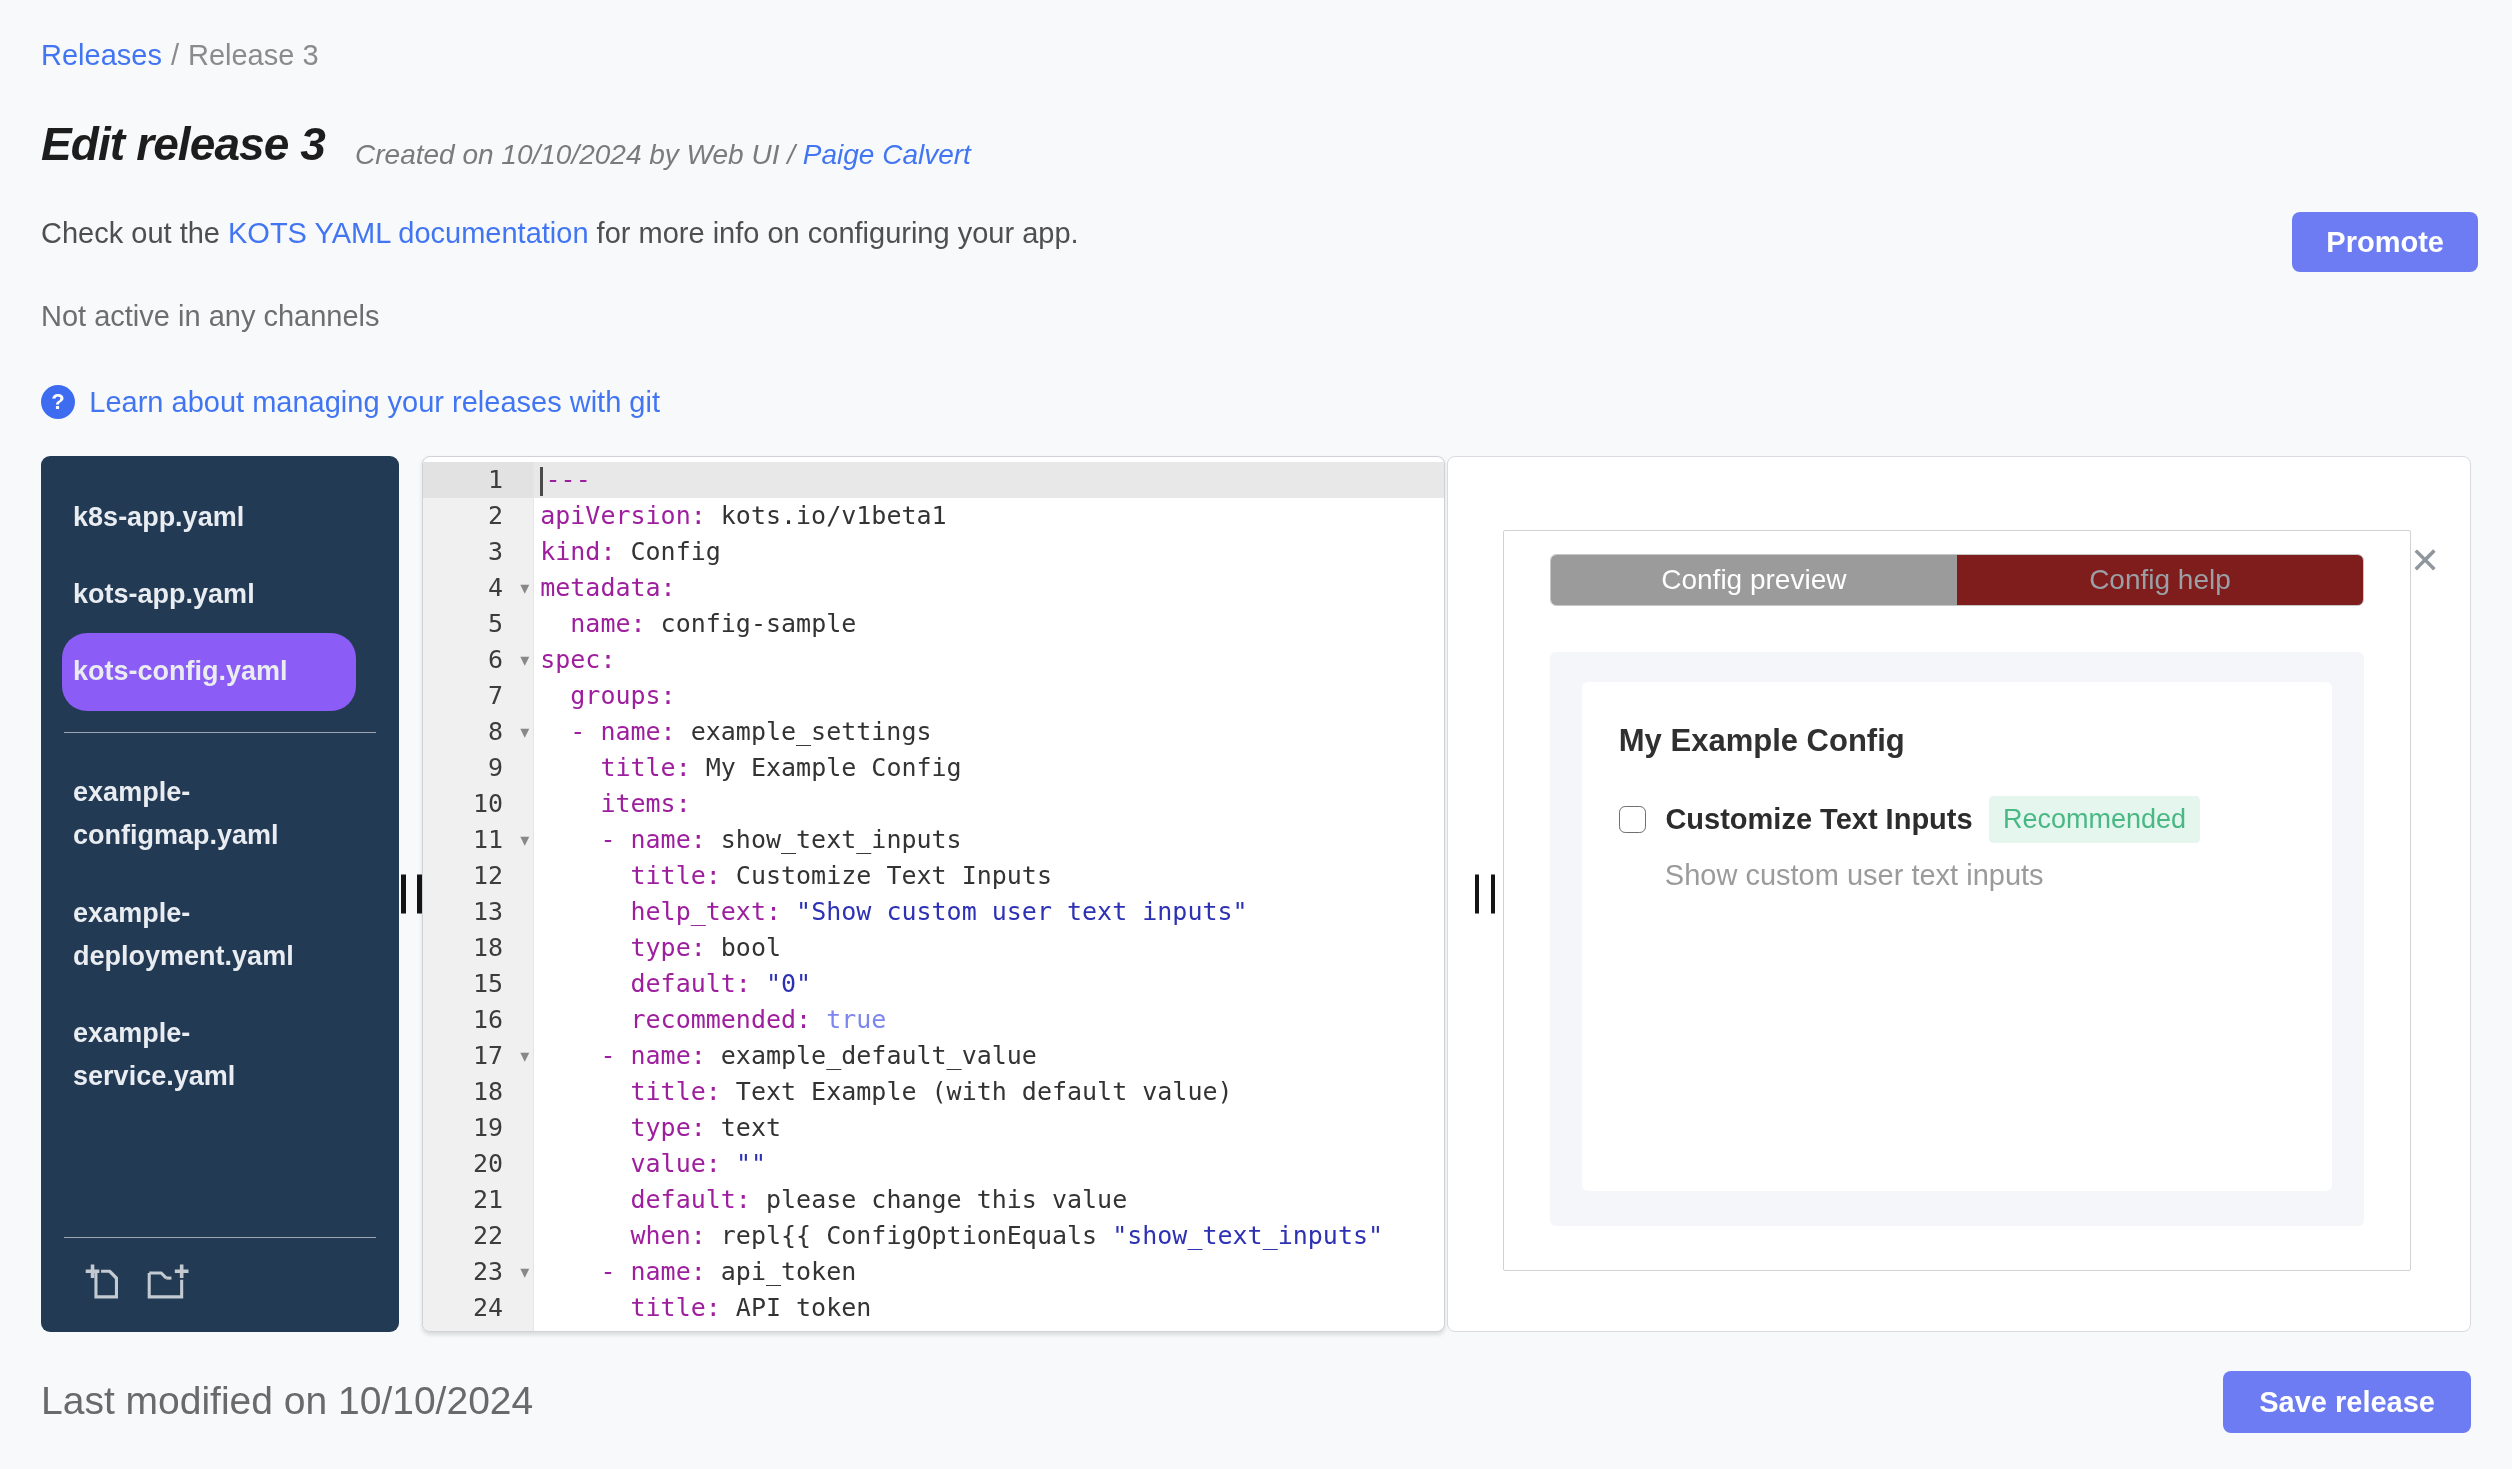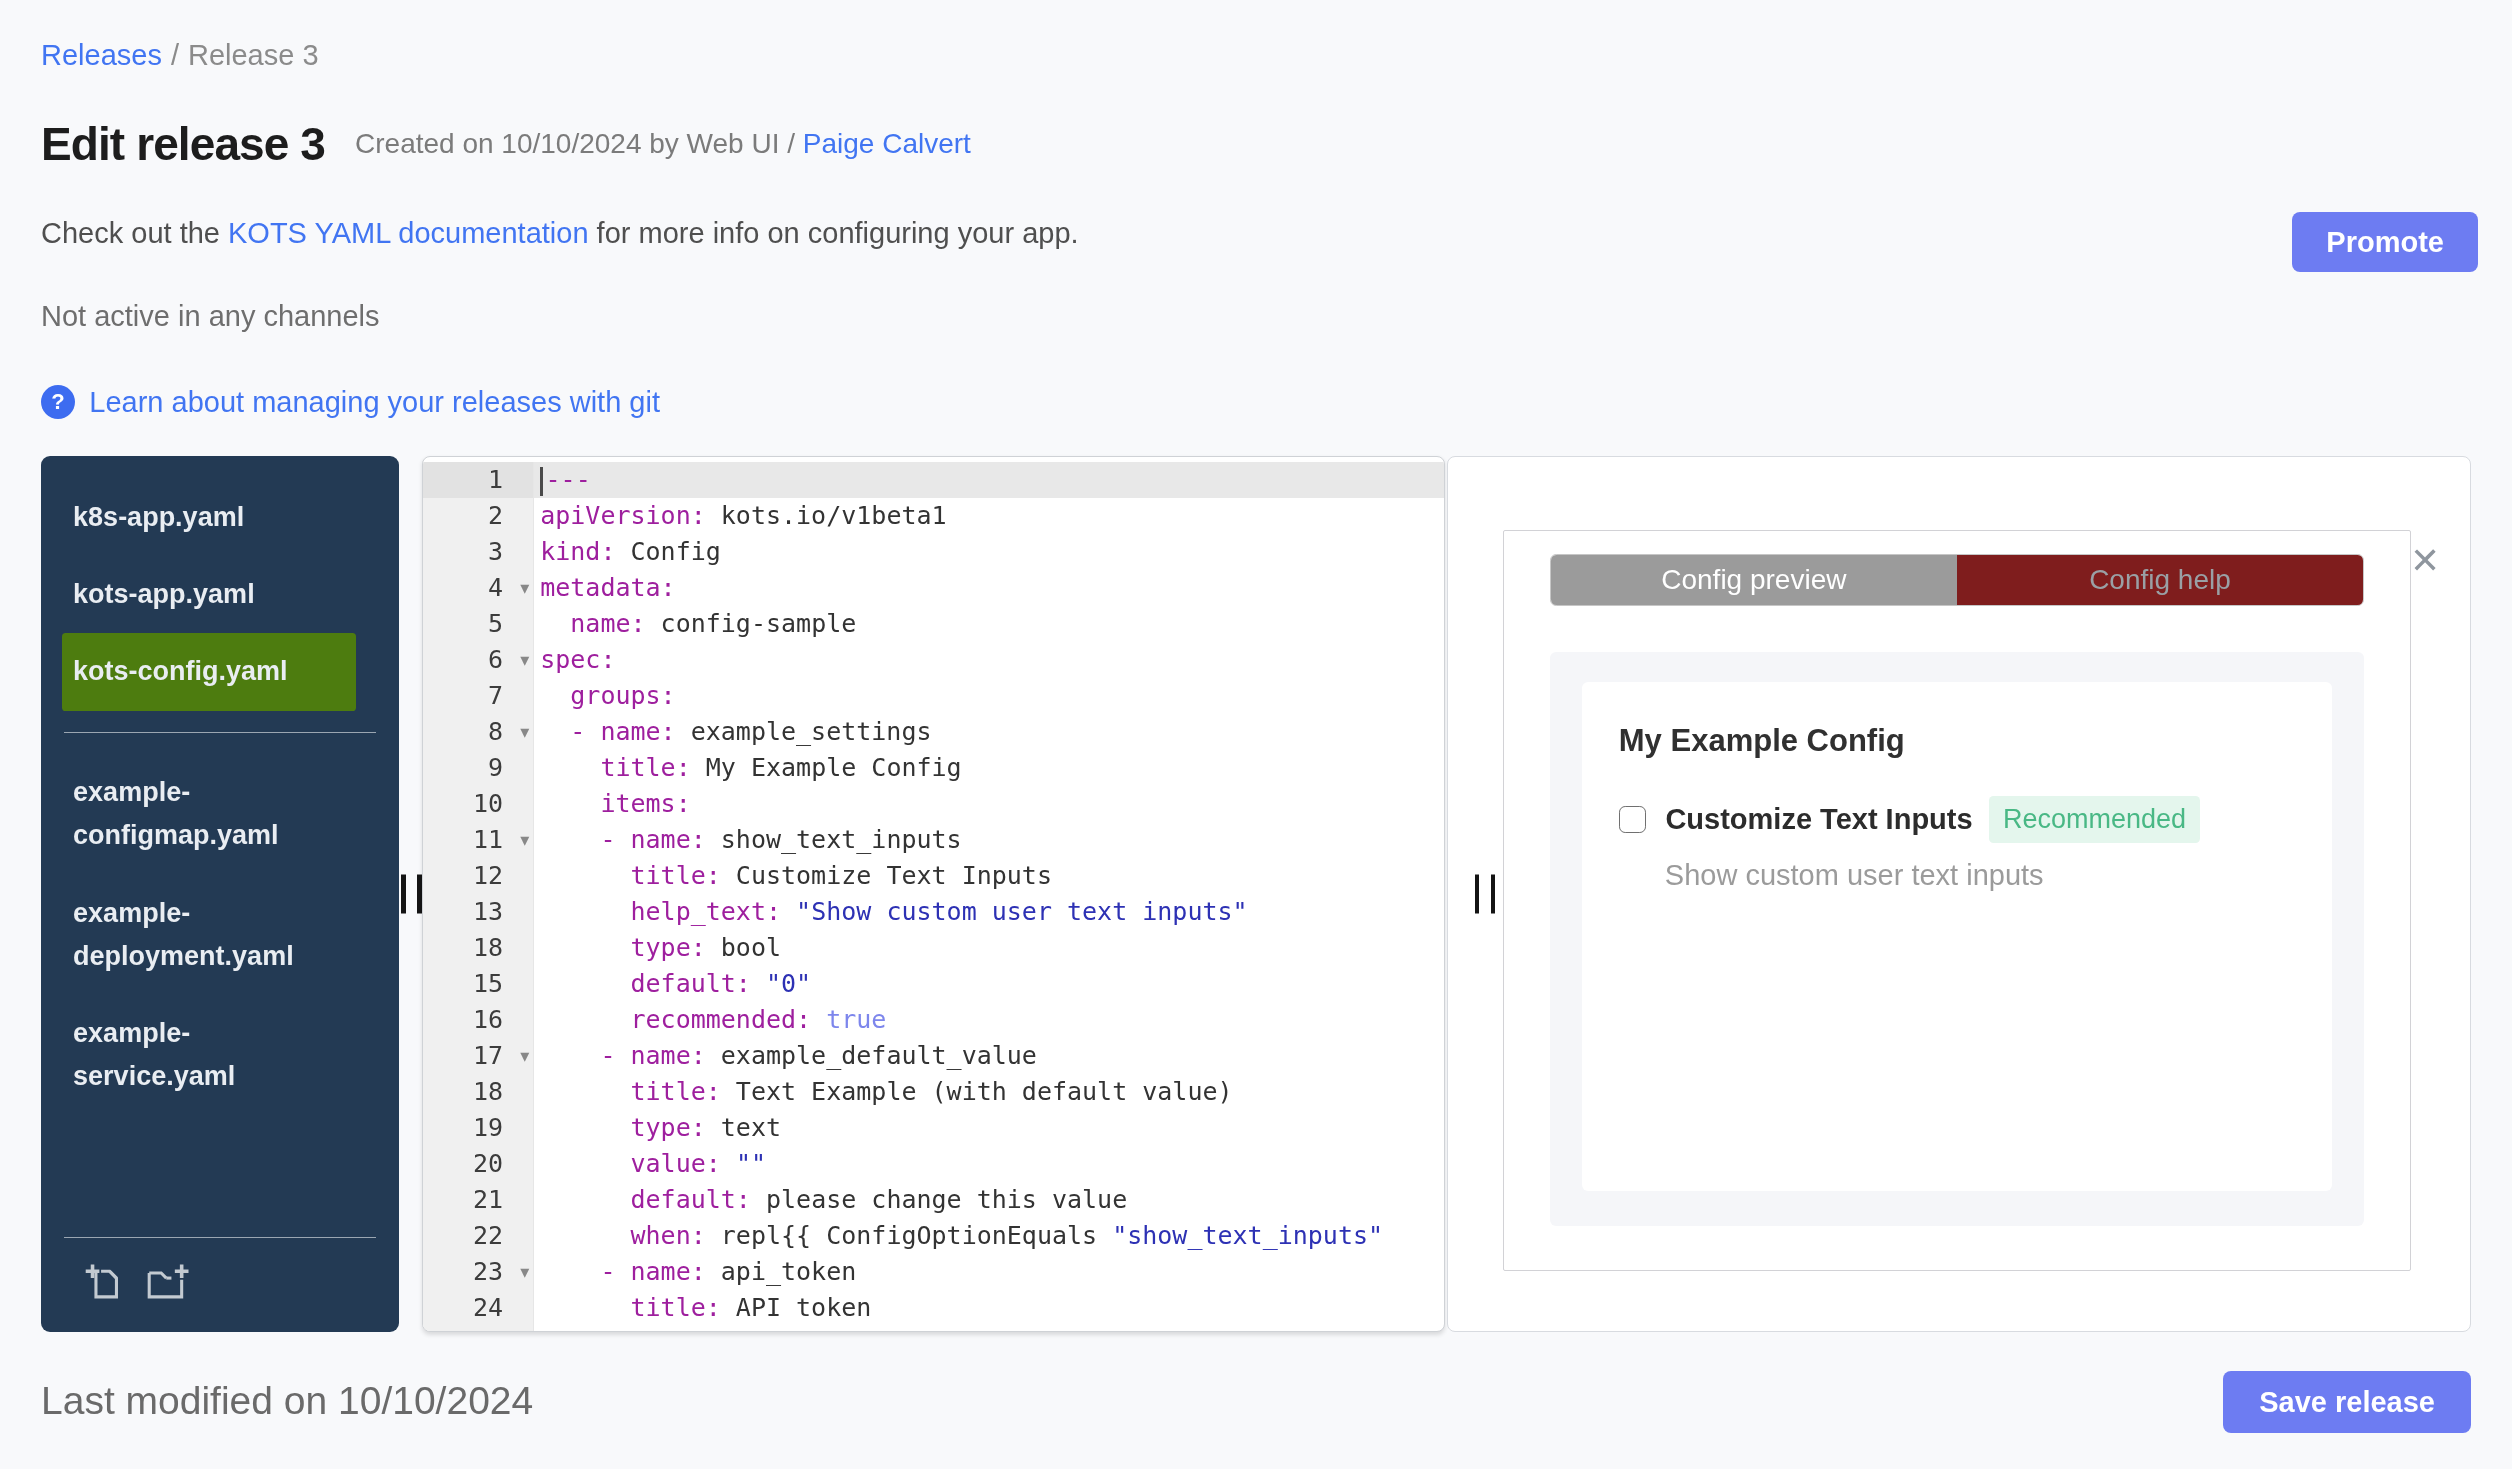--- a/index.html
+++ b/index.html
@@ -5,21 +5,21 @@
   * { margin:0; padding:0; box-sizing:border-box; }
   html,body { width:2512px; height:1469px; overflow:hidden; }
   body { background:#f8f9fb; font-family:"Liberation Sans", sans-serif; color:#323232; position:relative; }
 
   
   .page-head { padding:39px 41px 0 41px; }
   .breadcrumb { font-size:29px; margin-bottom:45px; }
   .breadcrumb .bc-link { color:#4175f2; text-decoration:none; cursor:pointer; }
   .breadcrumb .bc-sep { color:#8b8b8b; margin:0 9px; }
   .breadcrumb .bc-cur { color:#8b8b8b; }
-  .title-row { display:flex; align-items:center; margin-bottom:46px; }
+  .title-row { display:flex; align-items:flex-end; margin-bottom:46px;font-style:italic; }
   .page-title { font-size:46px; font-weight:bold; color:#1d1d1d; letter-spacing:-0.9px; }
   .created { font-size:28px; color:#7b7b7b; margin-left:30px; }
   .created a { color:#4175f2; text-decoration:none; }
   .docs-note { font-size:29px; color:#4f4f4f; margin-bottom:50px; }
   .docs-note a { color:#4175f2; text-decoration:none; }
   .status-line { font-size:29px; color:#6e6e6e; margin-bottom:52px; }
   .git-row { display:flex; align-items:center; font-size:29px; }
   .help-badge { width:34px; height:34px; border-radius:50%; background:#3d6cf0; color:#fff;
     font-size:22px; font-weight:bold; display:flex; align-items:center; justify-content:center; margin-right:14.3px; }
   .git-row a { color:#4175f2; text-decoration:none; }
@@ -31,21 +31,21 @@
 
   
   .main { position:absolute; top:456px; left:41px; width:2430px; height:876px; display:flex; }
 
   
   .sidebar { width:358px; height:100%; background:#233a54; border-radius:9px; position:relative;
     color:#e9edf2; font-size:27px; flex:none; }
   .file-list { padding-top:23px; }
   .file-item { margin:0 21.4px; padding:17px 10.7px; border-radius:3.6px; cursor:pointer; width:294px;
     overflow-wrap:break-word; line-height:1.6;font-weight:bold; }
-  .file-item.selected { background:#4d7c0f; font-weight:bold; }
+  .file-item.selected { background:#8b5cf6; font-weight:bold;border-radius:25px; }
   .side-divider { height:0.9px; background:rgba(255,255,255,.55); margin:21.4px 23px; }
   .side-bottom { position:absolute; left:0; right:0; bottom:0; padding:0 0 23px 0; }
   .side-bottom .side-divider { margin-bottom:23px; }
   .side-actions { display:flex; gap:19.6px; padding-left:43px; }
   .side-actions svg { cursor:pointer; }
 
   
   .drag-handle { position:absolute; top:50%; transform:translateY(-50%); display:flex; gap:11.6px; cursor:col-resize; }
   .drag-handle i { display:block; width:4.5px; height:39px; background:#141414; }
   #handle-left { left:360px; }

